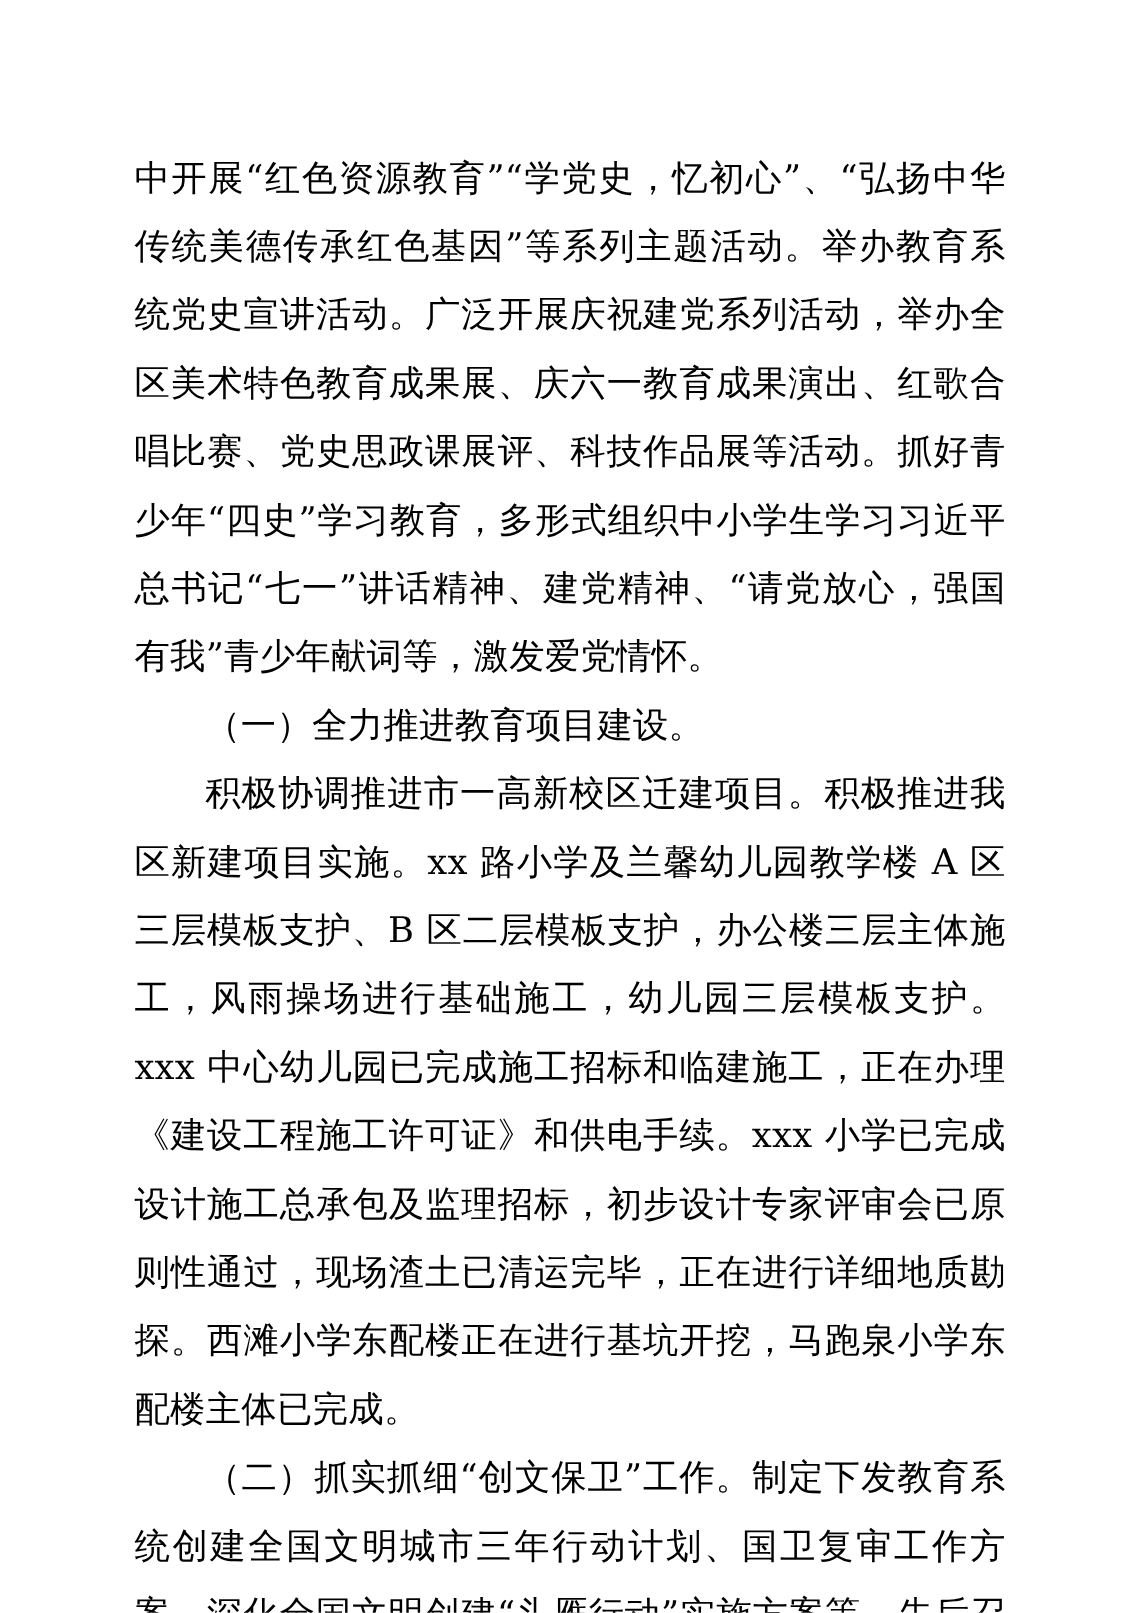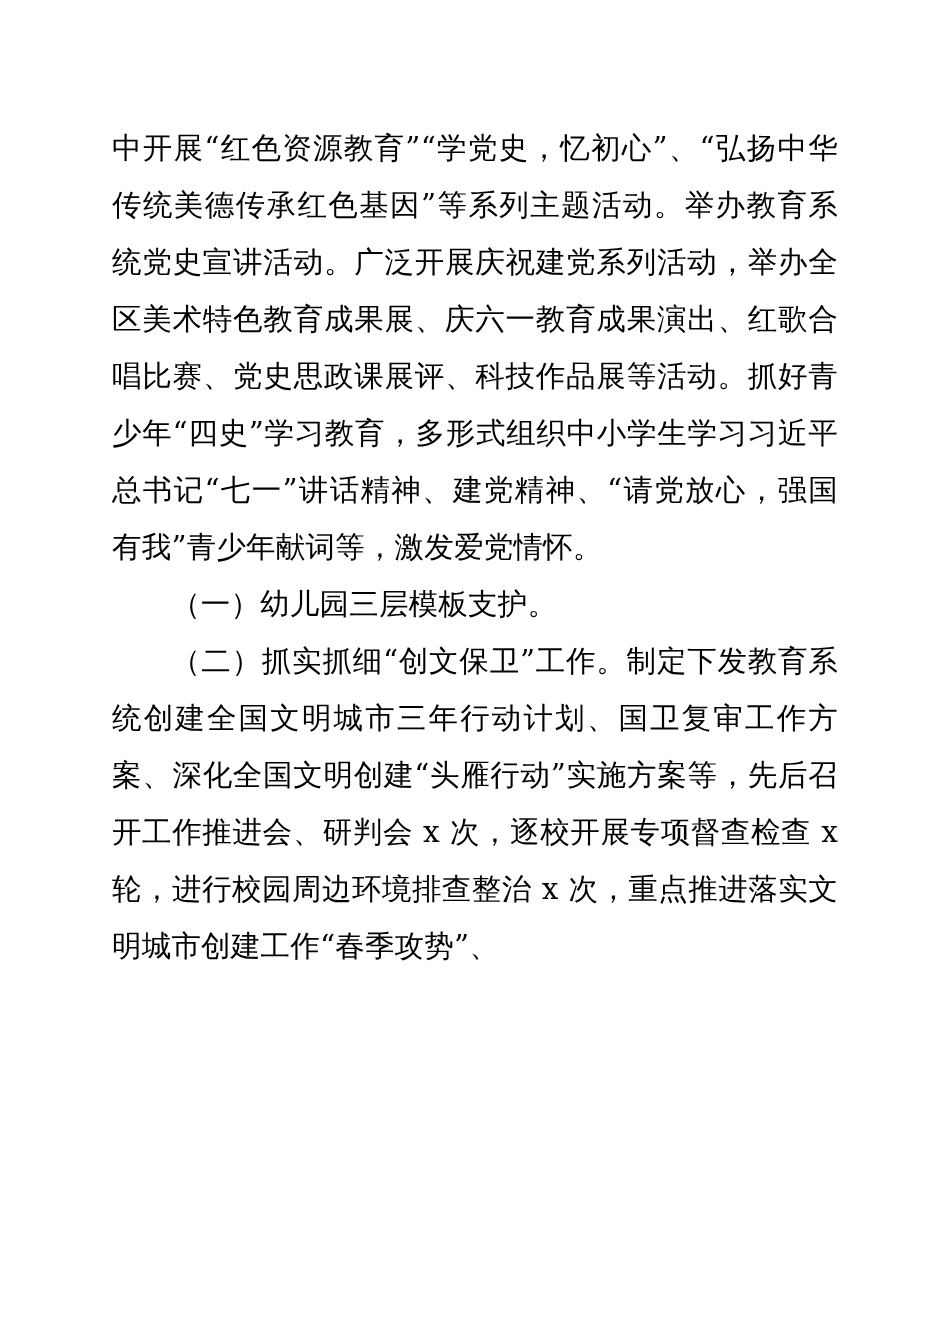--- a/index.html
+++ b/index.html
@@ -51,19 +51,20 @@
 </style>
 </head>
 <body>
 
 <div class="page">
   <div class="doc-body">
 
     <p class="para">中开展“红色资源教育”“学党史，忆初心”、“弘扬中华传统美德传承红色基因”等系列主题活动。举办教育系统党史宣讲活动。广泛开展庆祝建党系列活动，举办全区美术特色教育成果展、庆六一教育成果演出、红歌合唱比赛、党史思政课展评、科技作品展等活动。抓好青少年“四史”学习教育，多形式组织中小学生学习习近平总书记“七一”讲话精神、建党精神、“请党放心，强国有我”青少年献词等，激发爱党情怀。</p>
 
 
-    <p class="subheading">（一）幼儿园三层模板支护。</p>
+    <p class="subheading">（一）全力推进教育项目建设。</p>
 
+    <p class="indent2">积极协调推进市一高新校区迁建项目。积极推进我区新建项目实施。xx 路小学及兰馨幼儿园教学楼 A 区三层模板支护、B 区二层模板支护，办公楼三层主体施工，风雨操场进行基础施工，幼儿园三层模板支护。xxx 中心幼儿园已完成施工招标和临建施工，正在办理《建设工程施工许可证》和供电手续。xxx 小学已完成设计施工总承包及监理招标，初步设计专家评审会已原则性通过，现场渣土已清运完毕，正在进行详细地质勘探。西滩小学东配楼正在进行基坑开挖，马跑泉小学东配楼主体已完成。</p>
 
     <p class="indent2">（二）抓实抓细“创文保卫”工作。制定下发教育系统创建全国文明城市三年行动计划、国卫复审工作方案、深化全国文明创建“头雁行动”实施方案等，先后召开工作推进会、研判会 x 次，逐校开展专项督查检查 x 轮，进行校园周边环境排查整治 x 次，重点推进落实文明城市创建工作“春季攻势”、</p>
 
   </div>
 </div>
 
 </body></html>

